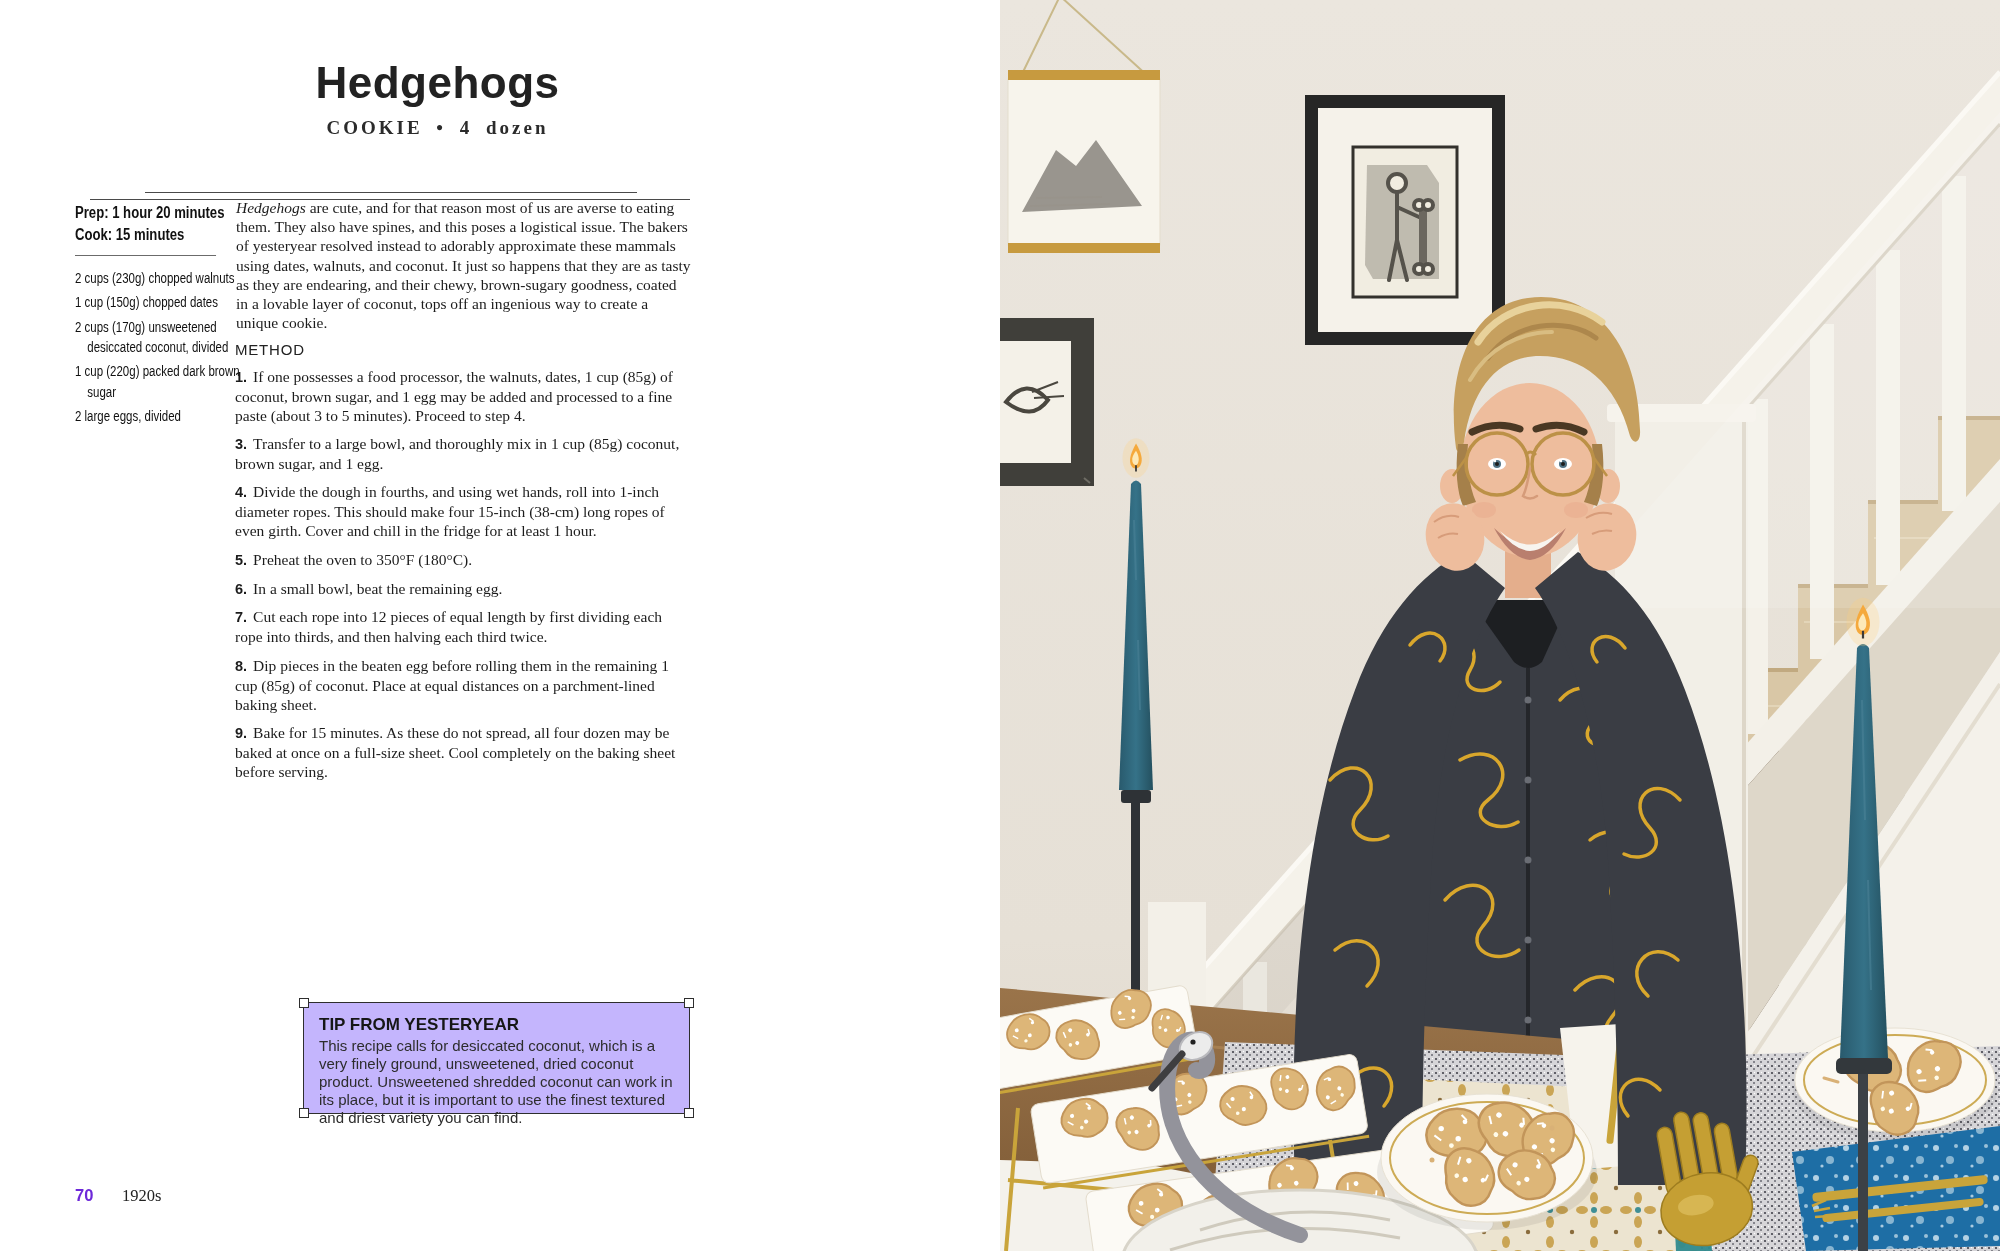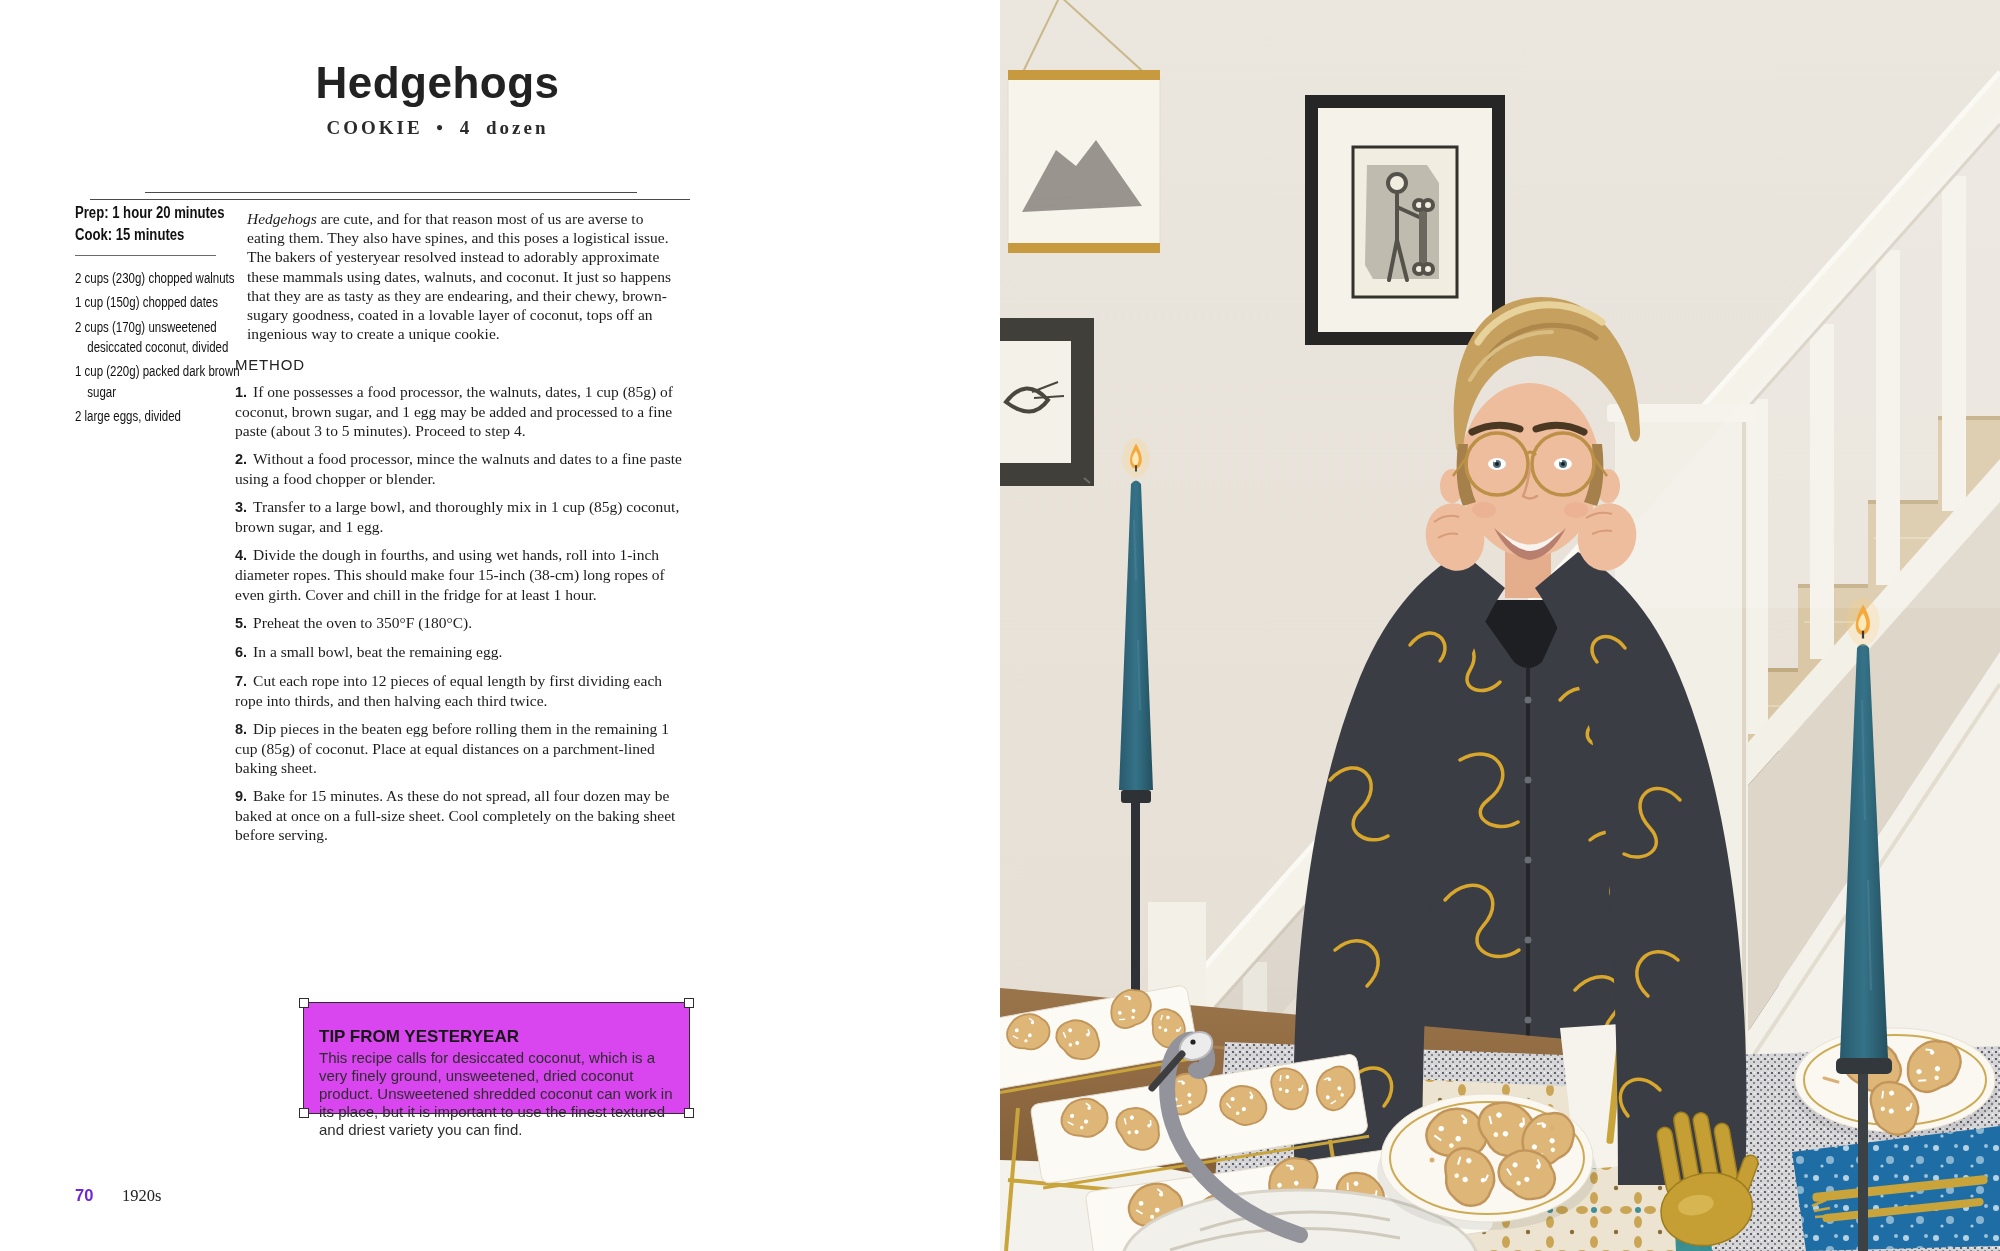--- a/index.html
+++ b/index.html
@@ -11,27 +11,27 @@
   .recipe-title{font-size:44px;font-weight:700;letter-spacing:0.5px;color:#222;}
   .recipe-sub{margin-top:9px;font-family:"Liberation Serif",serif;font-weight:700;
               font-size:19px;letter-spacing:3px;word-spacing:6px;color:#2b2b2b;}
   .rule-a{position:absolute;left:145px;top:192px;width:492px;border-top:1.6px solid #4a4a4a;}
   .rule-b{position:absolute;left:90px;top:199px;width:600px;border-top:1.6px solid #4a4a4a;}
   .sidebar{position:absolute;left:75px;top:202px;width:205px;transform:scaleX(.82);transform-origin:left top;}
   .prepcook{font-weight:700;font-size:16px;line-height:1.35;color:#111;}
   .side-divider{margin:10px 0 12px 0;width:172px;border:none;border-top:1.6px solid #6b6b6b;}
   .ing{font-size:14px;line-height:1.45;color:#111;padding-left:15px;text-indent:-15px;margin:0 0 4px 0;}
   .maincol{position:absolute;left:235px;top:197px;width:457px;}
-  .intro{font-family:"Liberation Serif",serif;font-size:15.5px;line-height:1.24;color:#1c1c1c;margin:12px;}
+  .intro{font-family:"Liberation Serif",serif;font-size:15.5px;line-height:1.24;color:#1c1c1c;margin:1px;}
   .intro .lead{font-style:italic;}
   .method-h{margin:8px 0 2px 0;font-size:15px;letter-spacing:.8px;color:#222;}
   .step{font-family:"Liberation Serif",serif;font-size:15.5px;line-height:1.24;color:#1c1c1c;margin:9px 0 0 0;}
   .step .num{font-family:"Liberation Sans",sans-serif;font-weight:700;font-size:14.5px;margin-right:6px;}
   .tipbox{position:absolute;left:303px;top:1002px;width:387px;height:112px;border:1.3px solid #2e2e2e;
-          box-sizing:border-box;padding:24px 15px;background:#d946ef;}
+          box-sizing:border-box;padding:12px 15px;background:#c4b5fd;}
   .tipbox .corner{position:absolute;width:8px;height:8px;border:1.4px solid #2e2e2e;background:#fff;}
   .c-tl{left:-5px;top:-5px;} .c-tr{right:-5px;top:-5px;} .c-bl{left:-5px;bottom:-5px;} .c-br{right:-5px;bottom:-5px;}
   .tip-h{font-weight:700;font-size:17px;color:#161616;margin:0 0 2px 0;}
   .tip-b{font-size:15px;line-height:1.2;color:#2d2d2d;margin:0;}
   .folio{position:absolute;left:75px;top:1186px;font-weight:700;font-size:16.5px;color:#6d28d9;}
   .chapter{position:absolute;left:122px;top:1186px;font-family:"Liberation Serif",serif;font-size:16.5px;color:#222;}
   
   .photo{position:absolute;left:1000px;top:0;width:1000px;height:1251px;overflow:hidden;background:#e9e4db;}
 </style>
 </head>
@@ -53,21 +53,20 @@
     <p class="ing">1 cup (150g) chopped dates</p>
     <p class="ing">2 cups (170g) unsweetened desiccated coconut, divided</p>
     <p class="ing">1 cup (220g) packed dark brown sugar</p>
     <p class="ing">2 large eggs, divided</p>
   </div>
 
   <div class="maincol">
     <p class="intro"><span class="lead">Hedgehogs</span><span> are cute, and for that reason most of us are averse to eating them. They also have spines, and this poses a logistical issue. The bakers of yesteryear resolved instead to adorably approximate these mammals using dates, walnuts, and coconut. It just so happens that they are as tasty as they are endearing, and their chewy, brown-sugary goodness, coated in a lovable layer of coconut, tops off an ingenious way to create a unique cookie.</span></p>
     <div class="method-h">METHOD</div>
     <p class="step"><span class="num">1.</span><span>If one possesses a food processor, the walnuts, dates, 1 cup (85g) of coconut, brown sugar, and 1 egg may be added and processed to a fine paste (about 3 to 5 minutes). Proceed to step 4.</span></p>
-    <p class="step"><span class="num">2.</span><span>Without a food processor, mince the walnuts and dates to a fine paste using a food chopper or blender.</span></p>
     <p class="step"><span class="num">3.</span><span>Transfer to a large bowl, and thoroughly mix in 1 cup (85g) coconut, brown sugar, and 1 egg.</span></p>
     <p class="step"><span class="num">4.</span><span>Divide the dough in fourths, and using wet hands, roll into 1-inch diameter ropes. This should make four 15-inch (38-cm) long ropes of even girth. Cover and chill in the fridge for at least 1 hour.</span></p>
     <p class="step"><span class="num">5.</span><span>Preheat the oven to 350°F (180°C).</span></p>
     <p class="step"><span class="num">6.</span><span>In a small bowl, beat the remaining egg.</span></p>
     <p class="step"><span class="num">7.</span><span>Cut each rope into 12 pieces of equal length by first dividing each rope into thirds, and then halving each third twice.</span></p>
     <p class="step"><span class="num">8.</span><span>Dip pieces in the beaten egg before rolling them in the remaining 1 cup (85g) of coconut. Place at equal distances on a parchment-lined baking sheet.</span></p>
     <p class="step"><span class="num">9.</span><span>Bake for 15 minutes. As these do not spread, all four dozen may be baked at once on a full-size sheet. Cool completely on the baking sheet before serving.</span></p>
   </div>
 
   <div class="tipbox">

